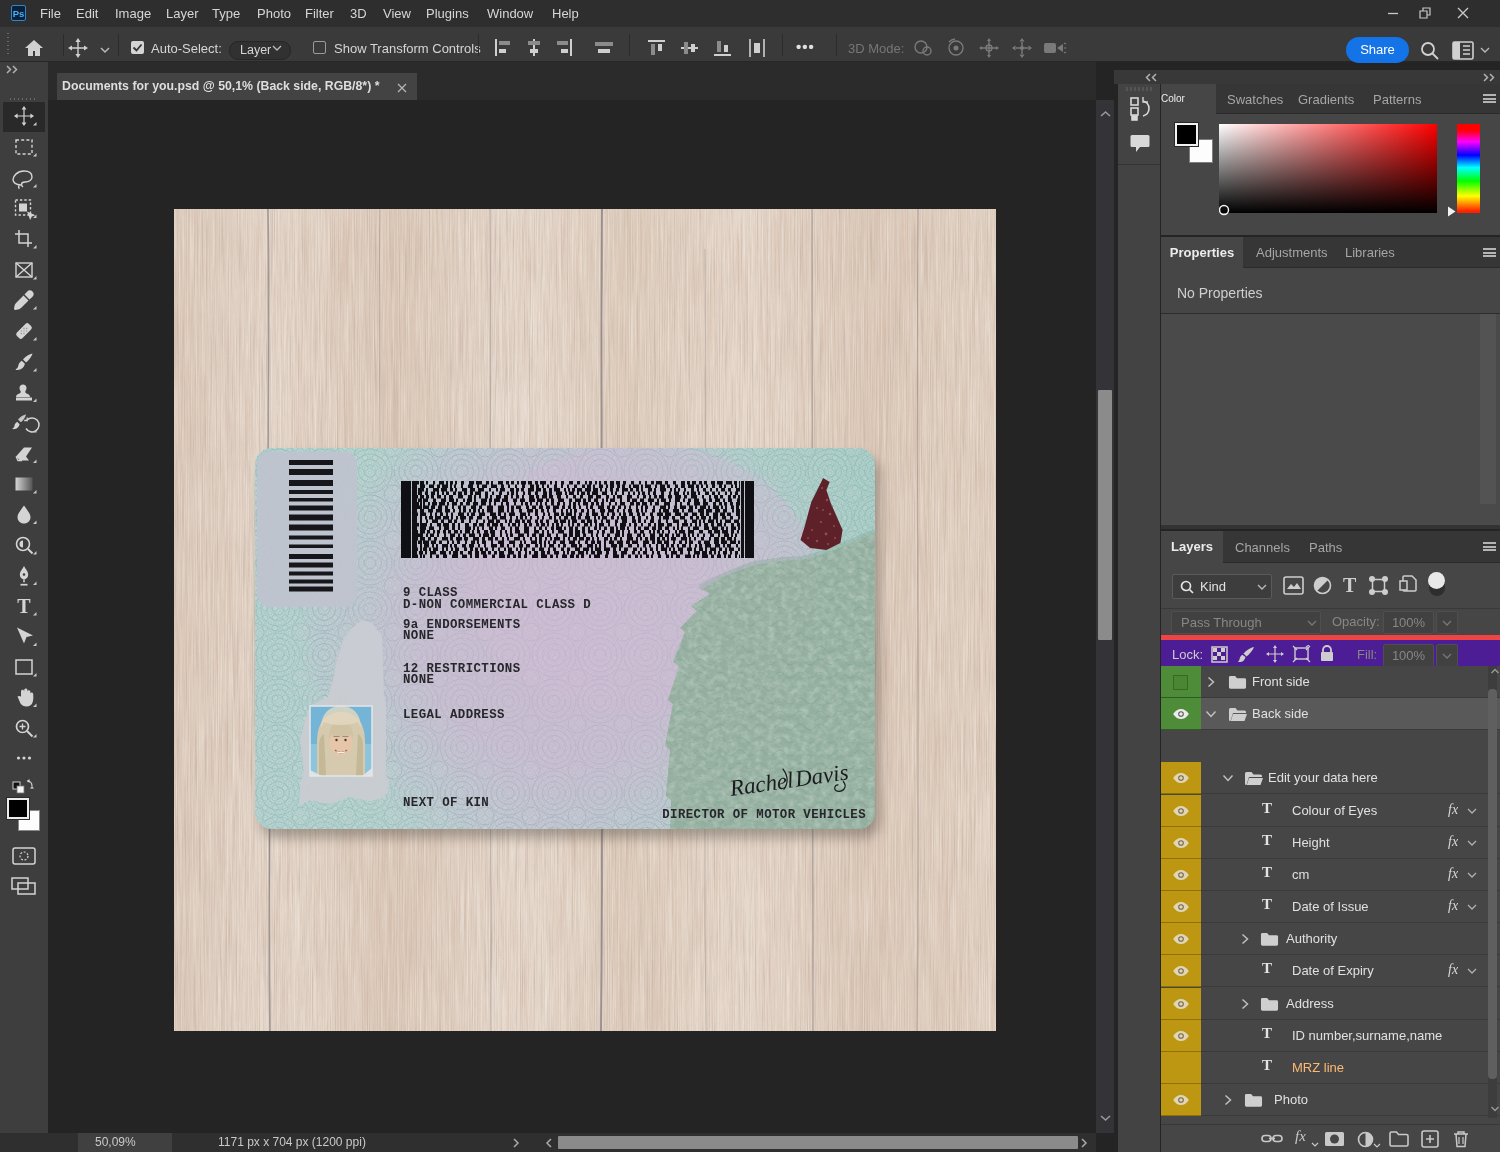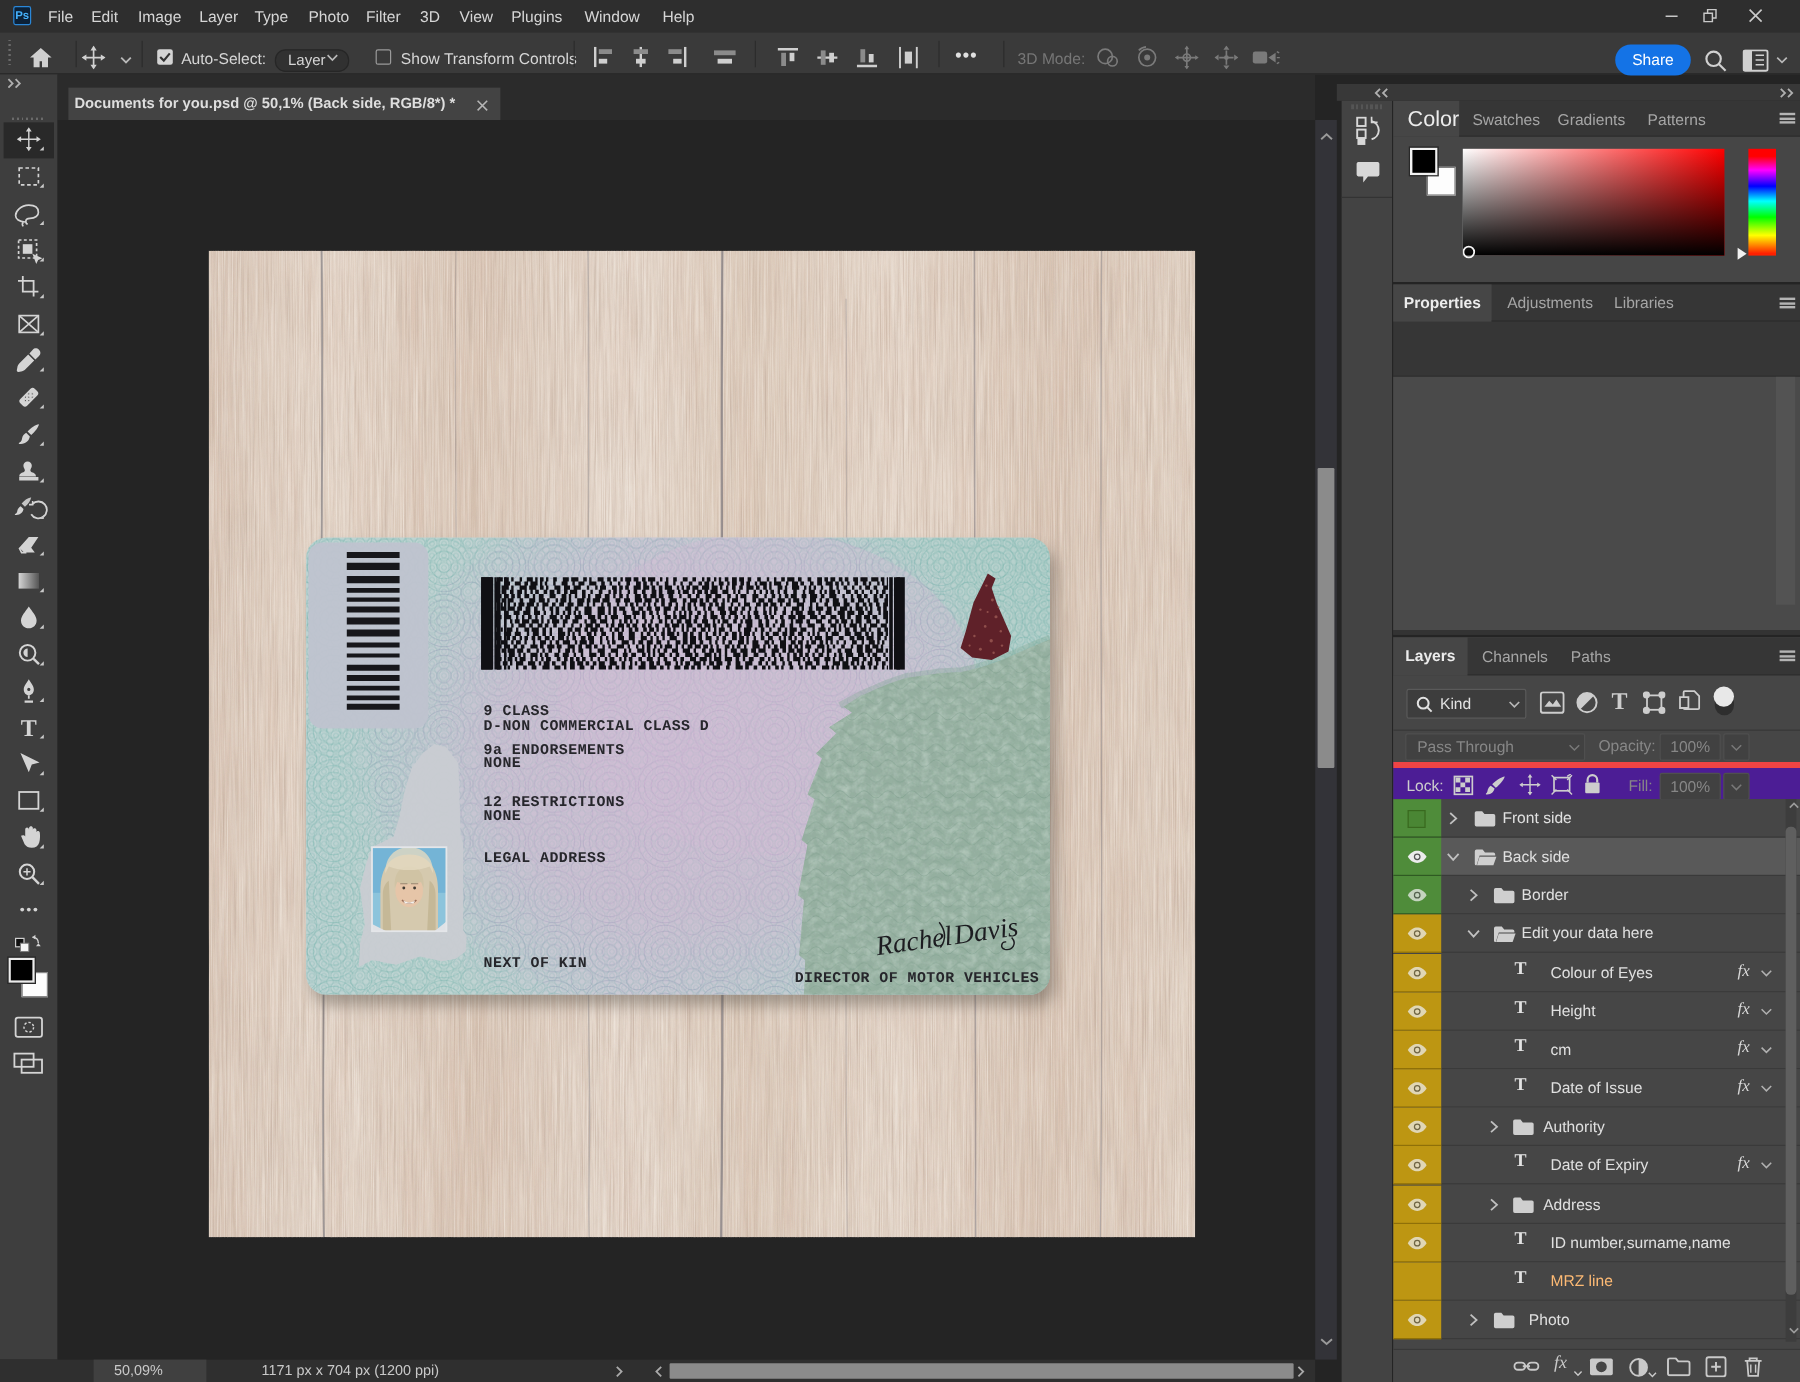--- a/index.html
+++ b/index.html
@@ -586,21 +586,21 @@
         <path d="M14 0v5h5" stroke-width="1.4"></path>
       </g>
     </svg>
  <svg class="abs" style="left:12px;top:50px" width="20" height="19" viewBox="0 0 20 19">
       <path d="M2 1h16a1.5 1.5 0 0 1 1.5 1.5v9A1.5 1.5 0 0 1 18 13h-8l-4 5v-5H2A1.5 1.5 0 0 1 .5 11.5v-9A1.5 1.5 0 0 1 2 1z" fill="#d8d8d8"></path>
     </svg>
  <div class="abs" style="left:0px;top:80px;width:42px;height:1px;background:#333"></div>
 </div>
 
 <div class="abs" style="left:1161px;top:84px;width:339px;height:151px;background:#363636">
- <div class="abs" style="left:0;top:0;width:55px;height:30px;background:#464646;color:#ececec;font-size:18px;line-height:30px;text-align:right">Color</div>
+ <div class="abs" style="left:0;top:0;width:55px;height:30px;background:#464646;color:#ececec;font-size:10px;line-height:30px;text-align:left">Color</div>
  <div class="ptab" style="left:66px;top:8px">Swatches</div>
  <div class="ptab" style="left:137px;top:8px">Gradients</div>
  <div class="ptab" style="left:212px;top:8px">Patterns</div>
  <div class="abs" style="left:55px;top:29px;width:284px;height:1px;background:#2b2b2b"></div>
  <div class="ham" style="left:322px;top:10px"></div>
  <div class="abs" style="left:0;top:30px;width:339px;height:121px;background:#464646"></div>
  <div class="abs" style="left:28px;top:55px;width:24px;height:24px;background:#fdfdfd;border:1px solid #7e7e7e;z-index:2"></div>
  <div class="abs" style="left:14px;top:39px;width:23px;height:23px;background:#000;border:2px solid #f2f2f2;outline:1px solid #282828;z-index:3"></div>
  <div class="abs" style="left:58px;top:40px;width:218px;height:89px;background:linear-gradient(to bottom,rgba(0,0,0,0) 0%,#000 100%),linear-gradient(to right,#fff 0%,#f00 100%)"></div>
  <svg class="abs" style="left:58px;top:119px;z-index:2" width="16" height="16" viewBox="0 0 16 16">
@@ -611,20 +611,23 @@
       <path d="M2 1.5L9.5 6.5 2 11.5z" fill="#f2f2f2"></path>
     </svg>
 </div>
 
 <div class="abs" style="left:1161px;top:237px;width:339px;height:292px;background:#363636">
  <div class="abs" style="left:0;top:0;width:82px;height:31px;background:#464646;color:#ececec;font-size:13px;font-weight:bold;line-height:31px;text-align:center">Properties</div>
  <div class="ptab" style="left:95px;top:8px">Adjustments</div>
  <div class="ptab" style="left:184px;top:8px">Libraries</div>
  <div class="abs" style="left:82px;top:30px;width:257px;height:1px;background:#2b2b2b"></div>
  <div class="ham" style="left:322px;top:11px"></div>
+ <div class="abs" style="left:0;top:31px;width:339px;height:45px;background:#464646;color:#cfcfcf;font-size:14px">
+      <span style="position:absolute;left:16px;top:17px">No Properties</span>
+    </div>
  <div class="abs" style="left:0;top:76px;width:339px;height:1px;background:#2d2d2d"></div>
  <div class="abs" style="left:0;top:77px;width:339px;height:211px;background:#4a4a4a"></div>
  <div class="abs" style="left:319px;top:77px;width:16px;height:190px;background:#535353"></div>
  <div class="abs" style="left:0;top:288px;width:339px;height:4px;background:#333"></div>
 </div>
 
 <div class="abs" style="left:1161px;top:531px;width:339px;height:621px;background:#464646;overflow:hidden">
 <div class="abs" style="left:0;top:0;width:339px;height:32px;background:#363636">
       <div class="abs" style="left:0;top:0;width:62px;height:32px;background:#464646;color:#ececec;font-size:13px;font-weight:bold;line-height:32px;text-align:center">Layers</div>
       <div class="ptab" style="left:74px;top:9px">Channels</div>
@@ -733,34 +736,20 @@
       <div class="abs" style="left:0;top:0;width:40px;height:32.1px;background:#4f8c3a;border-bottom:1px solid #2f5a22"></div>
       <div class="abs" style="left:10px;top:9px;left:12px;width:15px;height:15px;border:1.5px solid #39691f;background:#4a8634"></div>
       <svg class="abs" style="left:46px;top:10px" width="8" height="12" viewBox="0 0 8 12">
         <path d="M1.5 1.5l5 4.5-5 4.5" fill="none" stroke="#c0c0c0" stroke-width="1.5"></path>
       </svg>
       <svg class="abs" style="left:67px;top:9px" width="19" height="15" viewBox="0 0 19 15">
         <path d="M1 2.5A1.5 1.5 0 0 1 2.5 1h5l2 2.5h8A1.5 1.5 0 0 1 19 5v8a1.5 1.5 0 0 1-1.5 1.5h-15A1.5 1.5 0 0 1 1 13z" fill="#cfcfcf" transform="scale(0.95)"></path>
       </svg>
       <span style="position:absolute;left:91px;top:8px;color:#e0e0e0;font-size:13px">Front side</span>
     </div>
-<div class="abs" style="left:0;top:199.3px;width:339px;height:32.1px;background:#464646;border-bottom:1px solid #3a3a3a">
-      <div class="abs" style="left:0;top:0;width:40px;height:32.1px;background:#4f8c3a;border-bottom:1px solid #2f5a22"></div>
-      <svg class="abs" style="left:11px;top:10px;opacity:.75" width="18" height="12" viewBox="0 0 19 13">
-        <path d="M1 6.5C3.5 2.5 6.5 1 9.5 1s6 1.5 8.5 5.5C15.5 10.5 12.5 12 9.5 12S3.5 10.5 1 6.5z" fill="#ececec" stroke="none"></path>
-        <circle cx="9.5" cy="6.5" r="2.5" fill="none" stroke="#555" stroke-width="1.1"></circle>
-      </svg>
-      <svg class="abs" style="left:63px;top:10px" width="8" height="12" viewBox="0 0 8 12">
-        <path d="M1.5 1.5l5 4.5-5 4.5" fill="none" stroke="#c0c0c0" stroke-width="1.5"></path>
-      </svg>
-      <svg class="abs" style="left:83px;top:9px" width="19" height="15" viewBox="0 0 19 15">
-        <path d="M1 2.5A1.5 1.5 0 0 1 2.5 1h5l2 2.5h8A1.5 1.5 0 0 1 19 5v8a1.5 1.5 0 0 1-1.5 1.5h-15A1.5 1.5 0 0 1 1 13z" fill="#cfcfcf" transform="scale(0.95)"></path>
-      </svg>
-      <span style="position:absolute;left:107px;top:8px;color:#e0e0e0;font-size:13px">Border</span>
-    </div>
 <div class="abs" style="left:0;top:231.4px;width:339px;height:32.1px;background:#464646;border-bottom:1px solid #3a3a3a">
       <div class="abs" style="left:0;top:0;width:40px;height:32.1px;background:#bd9612;border-bottom:1px solid #8f7008"></div>
       <svg class="abs" style="left:11px;top:10px;opacity:.75" width="18" height="12" viewBox="0 0 19 13">
         <path d="M1 6.5C3.5 2.5 6.5 1 9.5 1s6 1.5 8.5 5.5C15.5 10.5 12.5 12 9.5 12S3.5 10.5 1 6.5z" fill="#ececec" stroke="none"></path>
         <circle cx="9.5" cy="6.5" r="2.5" fill="none" stroke="#555" stroke-width="1.1"></circle>
       </svg>
       <svg class="abs" style="left:61px;top:12px" width="12" height="8" viewBox="0 0 12 8">
         <path d="M1.5 1.5L6 6.5l4.5-5" fill="none" stroke="#c0c0c0" stroke-width="1.5"></path>
       </svg>
       <svg class="abs" style="left:83px;top:9px" width="20" height="15" viewBox="0 0 20 15">

